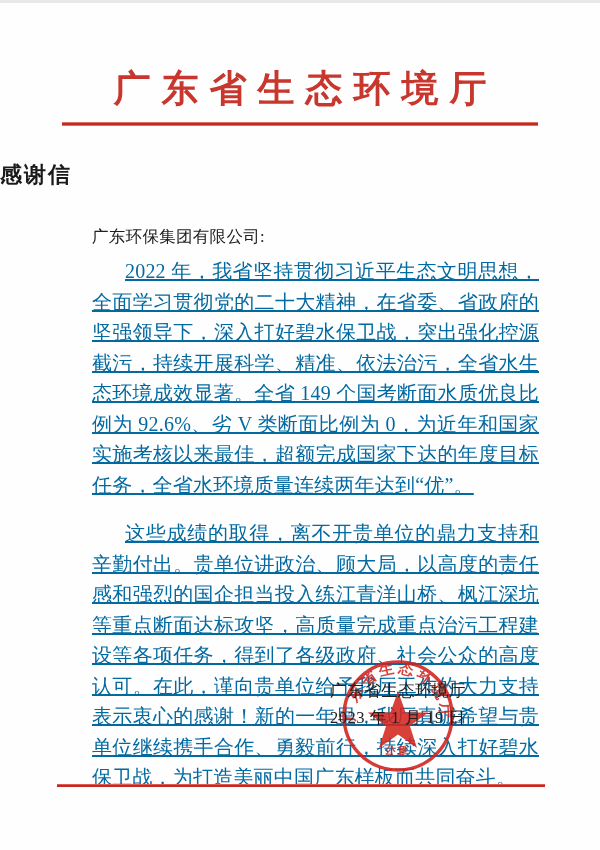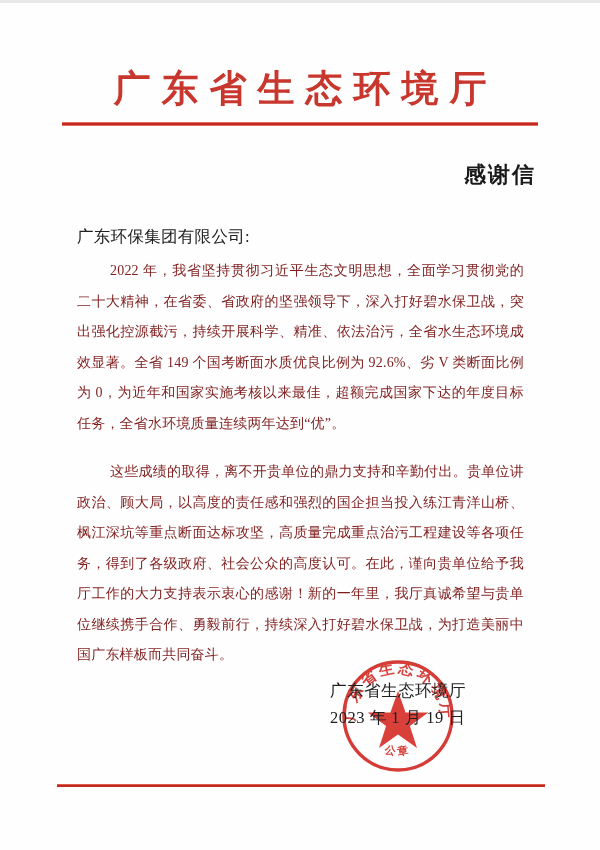--- a/index.html
+++ b/index.html
@@ -60,51 +60,52 @@
     border-bottom: 1px solid #e06b60;
     box-sizing: border-box;
   }
 
   
   .doc-title {
     position: absolute;
     top: 160px;
     left: 0;
     width: 536px;
-    text-align: right;
+    text-align: left;
     font-family: "DejaVu Serif", "Liberation Serif", serif;
     font-size: 22px;
     font-weight: bold;
     color: #1a1a1a;
     letter-spacing: 2px;
   }
 
   
   .body-block {
     position: absolute;
     top: 222px;
-    left: 77px;
+    left: 92px;
     width: 447px;
   }
   .salutation {
     font-size: 16.5px;
     line-height: 30px;
     color: #202020;
     letter-spacing: 0.3px;
     margin: 0 0 4px 0;
   }
   .para {
-    font-size: 14px;
+    font-size: 20px;
     line-height: 30.5px;
-    color: #7f1d1d;
+    color: #0369a1;
     text-align: justify;
     text-justify: inter-character;
     text-indent: 33px;
     margin: 0;
     letter-spacing: 0.2px;
+    text-decoration: underline;
   }
   .para + .para {
     margin-top: 18px;
   }
 
   
   .signature-block {
     position: absolute;
     top: 678px;
     left: 0;

